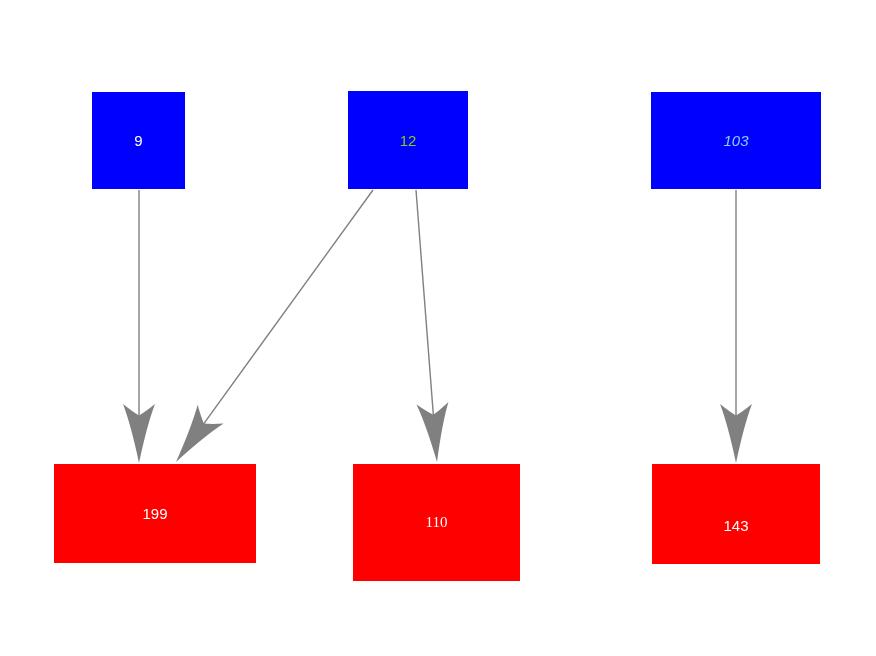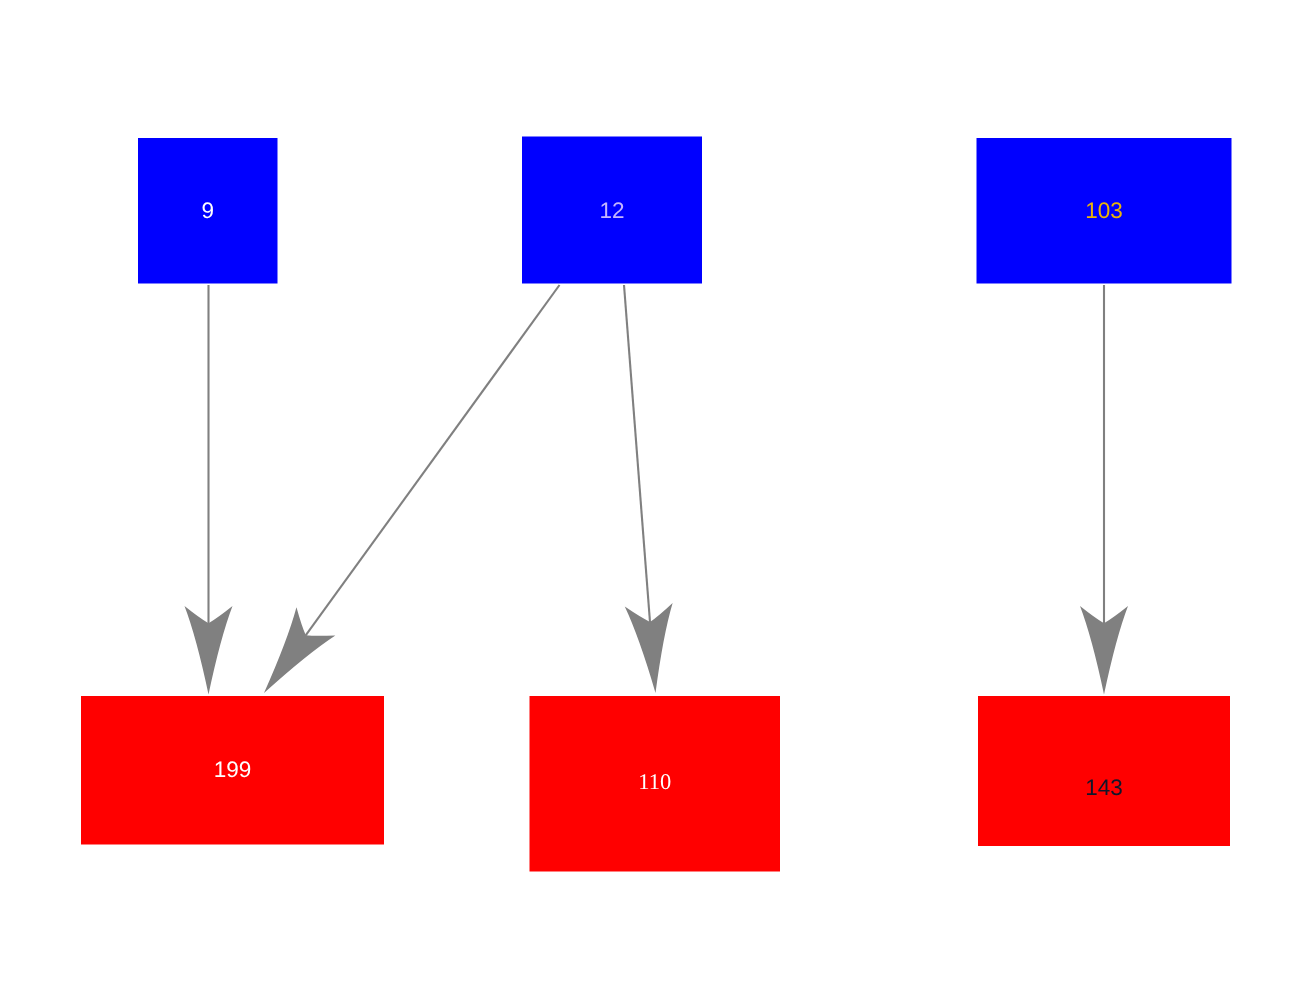--- a/index.html
+++ b/index.html
@@ -56,28 +56,28 @@
       <g>
         <line x1="736" y1="190" x2="736.0" y2="416.5" stroke="#808080" stroke-width="1.4"></line>
         <path d="M0 0 Q-8 -38 -16 -59 Q-6 -51 0 -47.5 Q6 -51 16 -59 Q8 -38 0 0 Z" fill="#808080" transform="translate(736,463) rotate(0.00)"></path>
       </g>
     </svg>
   <div id="node-layer">
       <div class="node" style="left: 92px; top: 92px; width: 93px; height: 97px; background: rgb(0, 0, 255);">
         <span class="node-label" style="color: rgb(255, 255, 255);">9</span>
       </div>
       <div class="node" style="left: 348px; top: 91px; width: 120px; height: 98px; background: rgb(0, 0, 255);">
-        <span class="node-label" style="color: #c4b5fd;">12</span>
+        <span class="node-label" style="color: #84cc16;">12</span>
       </div>
       <div class="node" style="left: 651px; top: 92px; width: 170px; height: 97px; background: rgb(0, 0, 255);">
-        <span class="node-label" style="color: #eab308;">103</span>
+        <span class="node-label" style="color: #7dd3fc; font-style: italic;">103</span>
       </div>
       <div class="node" style="left: 54px; top: 464px; width: 202px; height: 99px; background: rgb(255, 0, 0);">
         <span class="node-label" style="color: rgb(255, 255, 255);">199</span>
       </div>
       <div class="node" style="left: 353px; top: 464px; width: 167px; height: 117px; background: rgb(255, 0, 0); font-family: Liberation Serif, serif;">
         <span class="node-label" style="color: rgb(255, 255, 255);">110</span>
       </div>
       <div class="node" style="left: 652px; top: 464px; width: 168px; height: 100px; background: rgb(255, 0, 0);">
-        <span class="node-label" style="color: #0f172a; margin-top: 23px;">143</span>
+        <span class="node-label" style="color: #ffffff; margin-top: 23px;">143</span>
       </div>
     </div>
 </div>
 
 </body></html>

